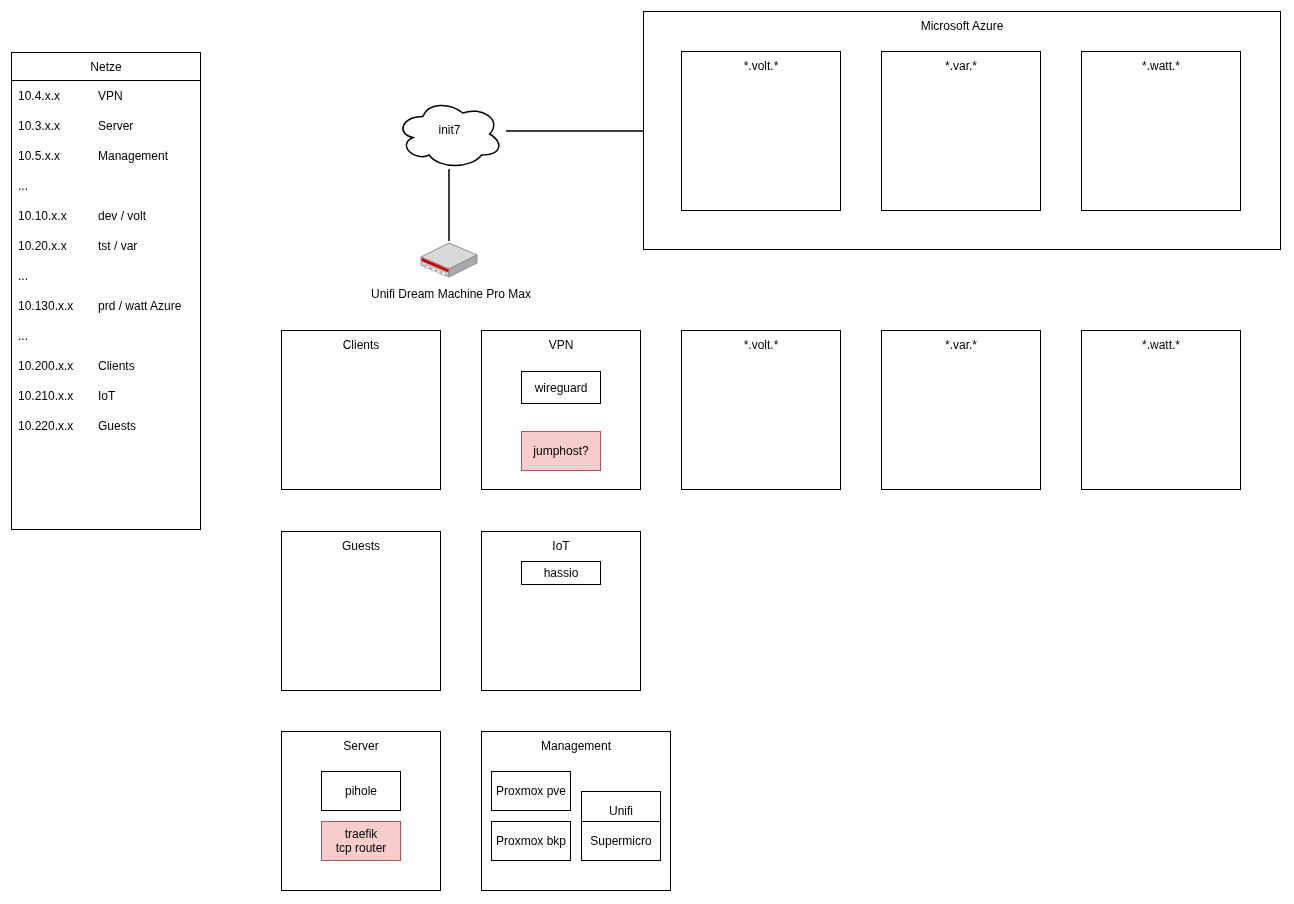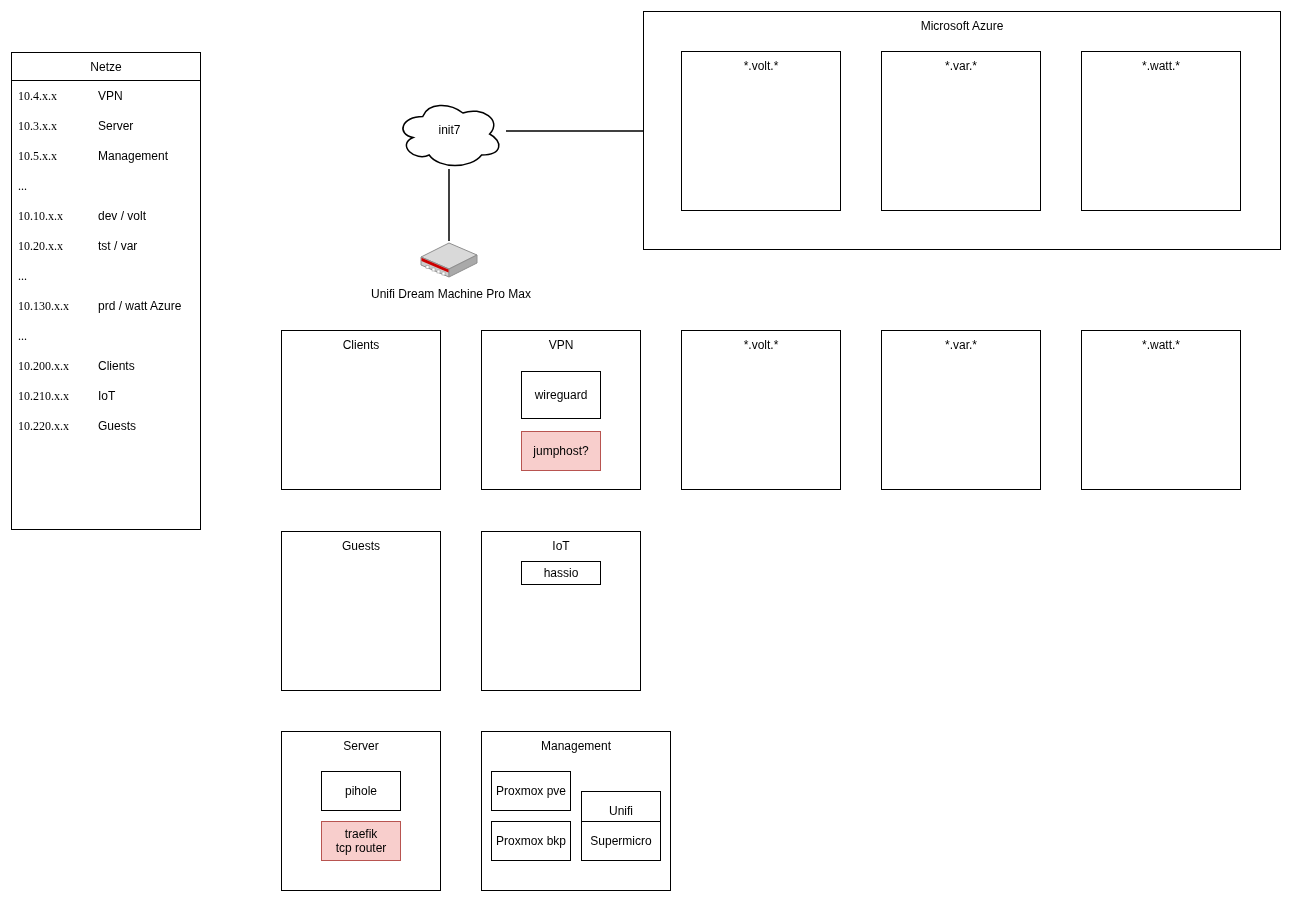--- a/index.html
+++ b/index.html
@@ -7,21 +7,21 @@
     position:relative;width:1294px;height:904px;background:#ffffff;
     font-family:"Liberation Sans",sans-serif;font-size:12px;color:#000000;
     overflow:hidden;
   }
   .layer{position:absolute;left:0;top:0;pointer-events:none;}
   
   .netze{position:absolute;left:11px;top:52px;width:190px;height:478px;
     border:1.5px solid #000;background:#fff;box-sizing:border-box;}
   .netze-title{height:28px;line-height:28px;text-align:center;border-bottom:1.5px solid #000;box-sizing:border-box;}
   .nrow{height:30px;line-height:30px;display:flex;}
-  .nip{width:80px;padding-left:6px;white-space:nowrap;font-family:Liberation Serif, serif;}
+  .nip{width:80px;padding-left:6px;white-space:nowrap;}
   .nname{flex:1;white-space:nowrap;}
   
   .outer{position:absolute;border:1.5px solid #000;background:#fff;box-sizing:border-box;}
   .outer-label{display:block;text-align:center;padding-top:7px;}
   
   .node{position:absolute;border:1.5px solid #000;background:#fff;box-sizing:border-box;
     display:flex;flex-direction:column;align-items:center;justify-content:center;
     text-align:center;line-height:14px;}
   .node.pink{background:#f8cecc;border-color:#b85450;}
   
@@ -130,21 +130,21 @@
   <div class="outer" style="left:1081px;top:51px;width:160px;height:160px;">
     <span class="outer-label">*.watt.*</span>
   </div>
 
   <div class="outer" style="left:281px;top:330px;width:160px;height:160px;">
     <span class="outer-label">Clients</span>
   </div>
   <div class="outer" style="left:481px;top:330px;width:160px;height:160px;">
     <span class="outer-label">VPN</span>
   </div>
-  <div class="node" style="left:521px;top:371px;width:80px;height:48px;">
+  <div class="node" style="left:521px;top:371px;width:80px;height:33px;">
     <span>wireguard</span>
   </div>
   <div class="node pink" style="left:521px;top:431px;width:80px;height:40px;">
     <span>jumphost?</span>
   </div>
   <div class="outer" style="left:681px;top:330px;width:160px;height:160px;">
     <span class="outer-label">*.volt.*</span>
   </div>
   <div class="outer" style="left:881px;top:330px;width:160px;height:160px;">
     <span class="outer-label">*.var.*</span>

